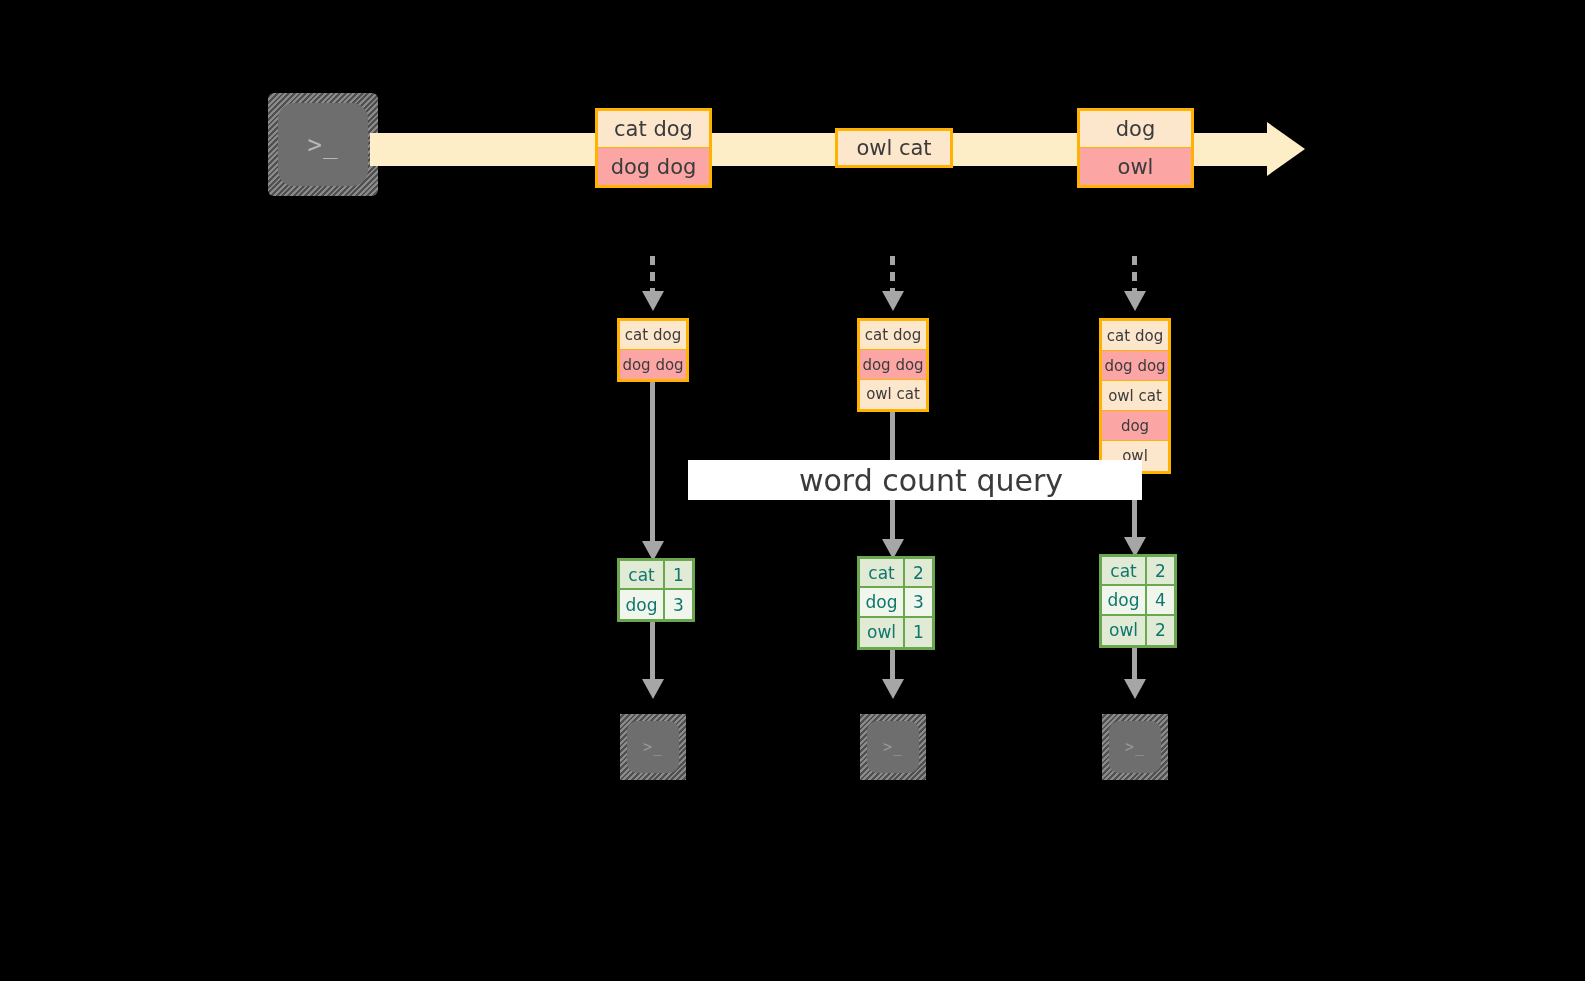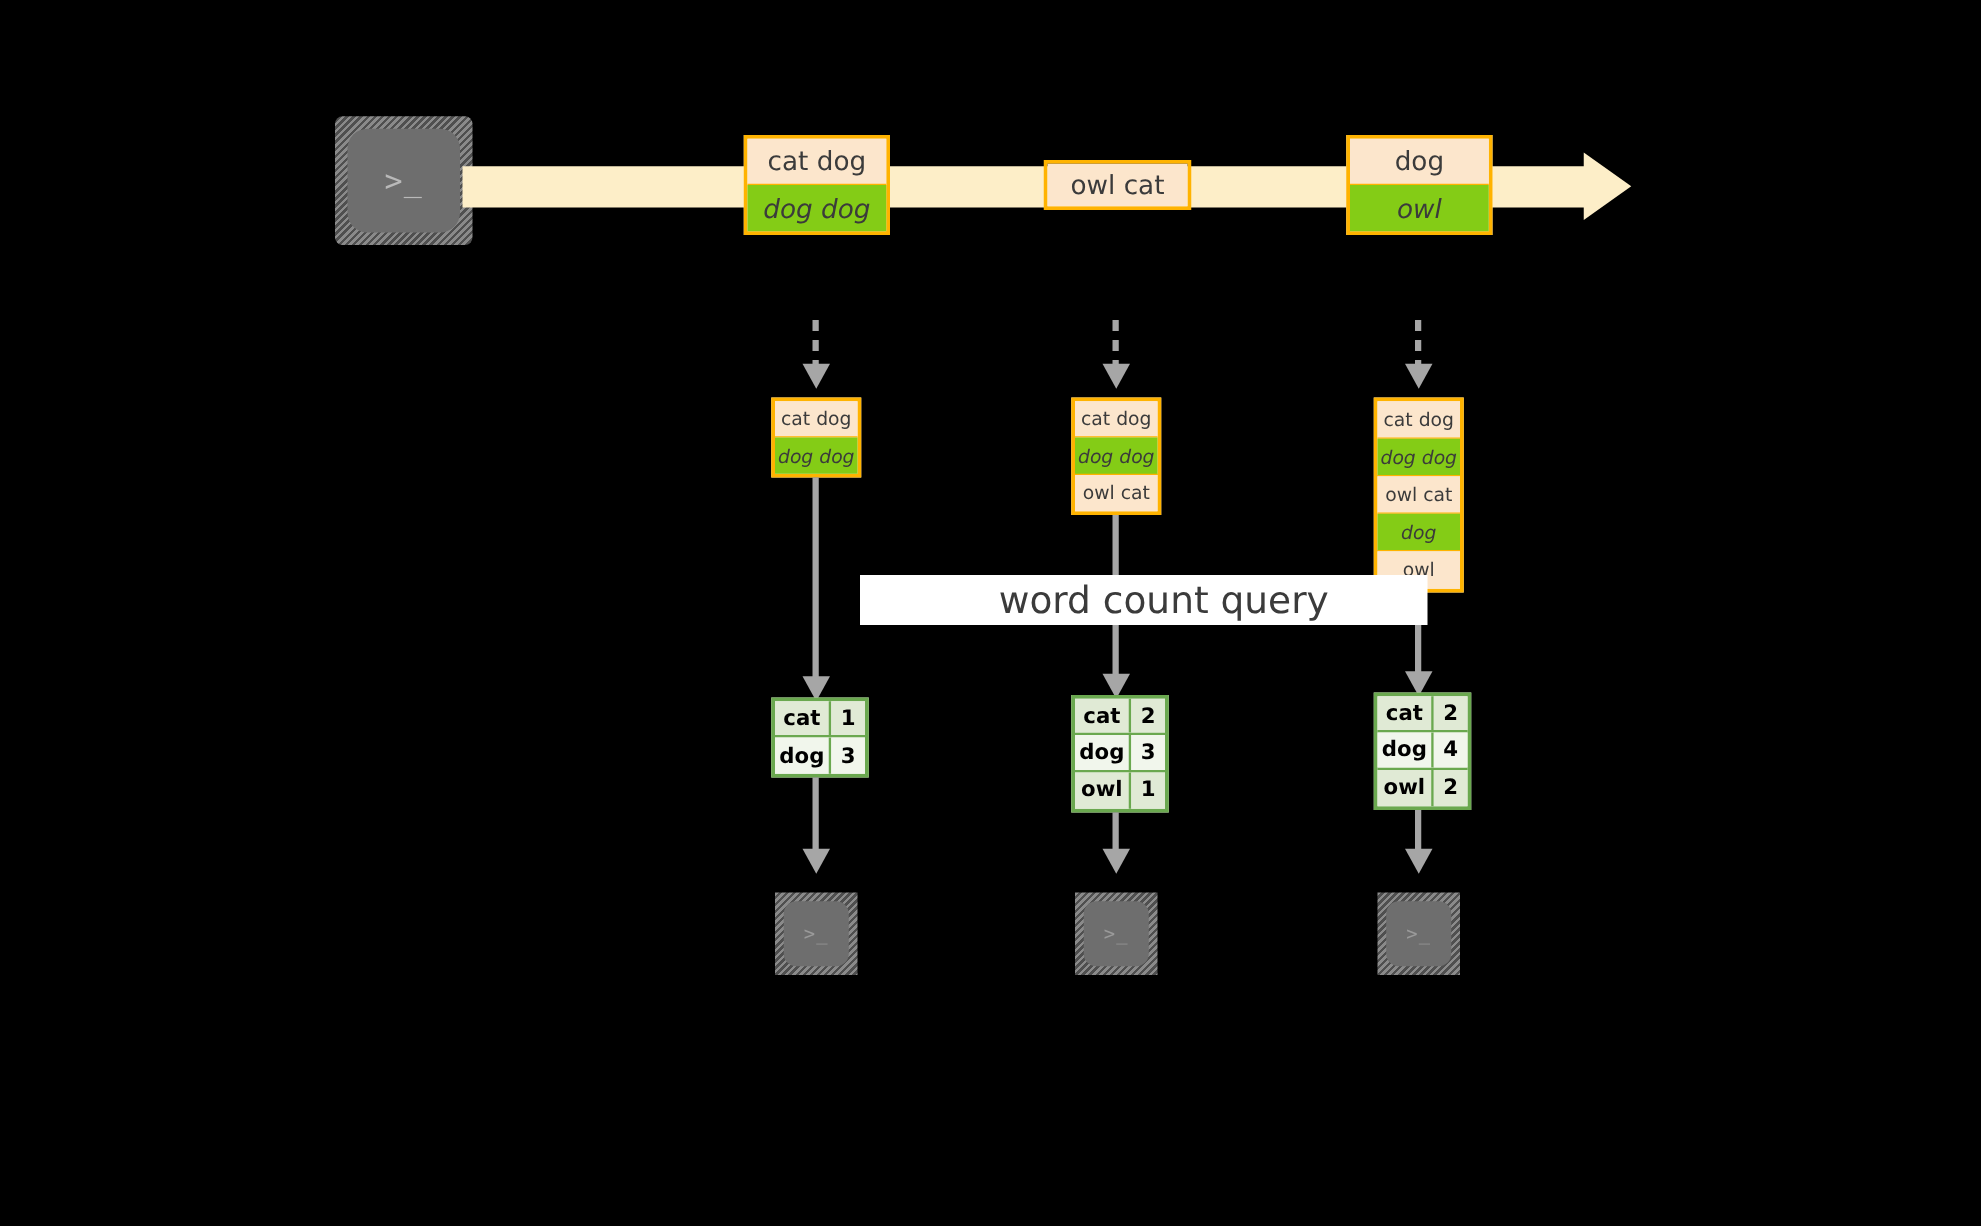--- a/index.html
+++ b/index.html
@@ -71,21 +71,21 @@
     box-sizing: border-box;
     display: flex;
     align-items: center;
     justify-content: center;
     color: #3b3b3b;
     white-space: nowrap;
     border-bottom: 1.5px solid #ffb300;
   }
   .rec-row:last-child { border-bottom: none; }
   .rec-row.dark  { background: #fce6cc; }
-  .rec-row.light { background: #84cc16; font-style: italic; }
+  .rec-row.light { background: #fca5a5; }
 
   
   .res-box {
     position: absolute;
     box-sizing: border-box;
     border: 3px solid #6aa84f;
     background: #eff5e9;
     display: flex;
     flex-direction: column;
   }
@@ -95,23 +95,22 @@
     border-bottom: 2px solid #6aa84f;
   }
   .res-row:last-child { border-bottom: none; }
   .res-row.dark  .res-cell { background: #e0ead5; }
   .res-row.light .res-cell { background: #f1f6ec; }
   .res-cell {
     box-sizing: border-box;
     display: flex;
     align-items: center;
     justify-content: center;
-    color: #000000;
+    color: #0f766e;
     font-size: 17px;
-    font-weight: bold;
   }
   .res-cell.word  { width: 45px; border-right: 2px solid #6aa84f; }
   .res-cell.count { width: 27px; }
 
   
   .g-line {
     position: absolute;
     background: #a6a6a6;
     width: 5px;
   }

